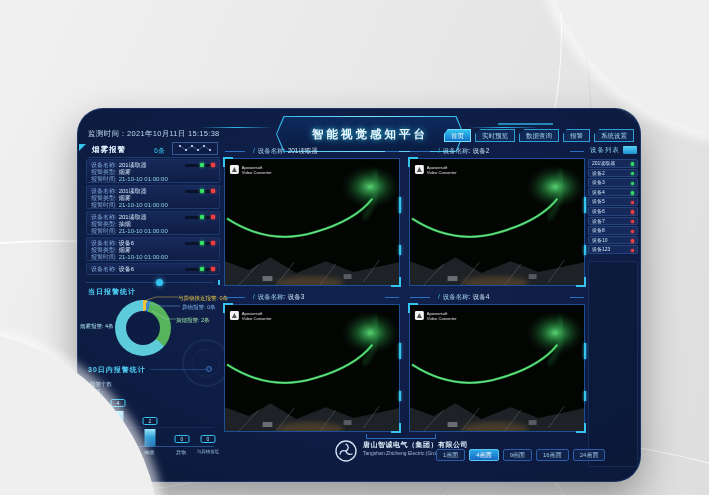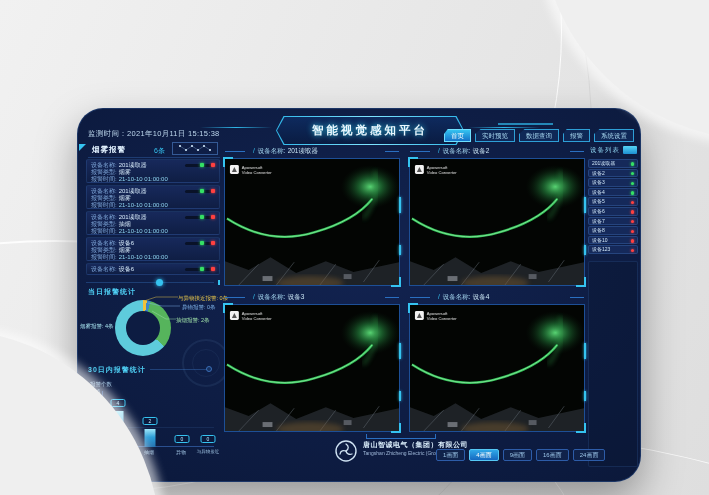--- a/index.html
+++ b/index.html
@@ -18,21 +18,21 @@
   .swoosh-bl{left:-260px;top:330px;width:420px;height:420px;box-shadow:6px -4px 10px rgba(255,255,255,.6);}
 
   
   .panel{position:absolute;left:77px;top:60px;width:562px;height:372px;border-radius:26px;z-index:2;
          background:radial-gradient(130% 120% at 50% 40%,#122350 0%,#0c1a3e 55%,#081129 100%);
          border:1px solid rgba(70,130,210,.25);box-shadow:0 18px 40px rgba(0,0,0,.35);overflow:hidden;margin-top:48px;}
   .panel *{position:absolute;box-sizing:border-box;}
 
   
   .ts{left:10px;top:20px;font-size:7.5px;color:#bcd6ec;letter-spacing:.3px;white-space:nowrap;}
-  .title-wrap{left:198px;top:7px;width:188px;height:29px;
+  .title-wrap{left:198px;top:7px;width:188px;height:36px;
               background:linear-gradient(90deg,#2fb7e9,#7fe4ff,#2fb7e9);
               clip-path:polygon(4% 0,96% 0,100% 50%,96% 100%,4% 100%,0 50%);}
   .title-inner{left:1px;top:1px;right:1px;bottom:1px;background:linear-gradient(180deg,#0e2a5e,#0a1c42);
                clip-path:polygon(4% 0,96% 0,100% 50%,96% 100%,4% 100%,0 50%);
                display:flex;align-items:center;justify-content:center;}
   .title-text{position:static;font-size:11.5px;font-weight:bold;color:#eaf8ff;letter-spacing:3px;
               text-shadow:0 0 6px #2fd3f0;white-space:nowrap;}
   .title-line{top:18px;width:72px;height:1px;background:linear-gradient(90deg,transparent,#2fb7e9,transparent);}
   .tl-l{left:122px;} .tl-r{left:390px;}
   .nav{left:366px;top:20px;display:flex;gap:4px;position:absolute;}

